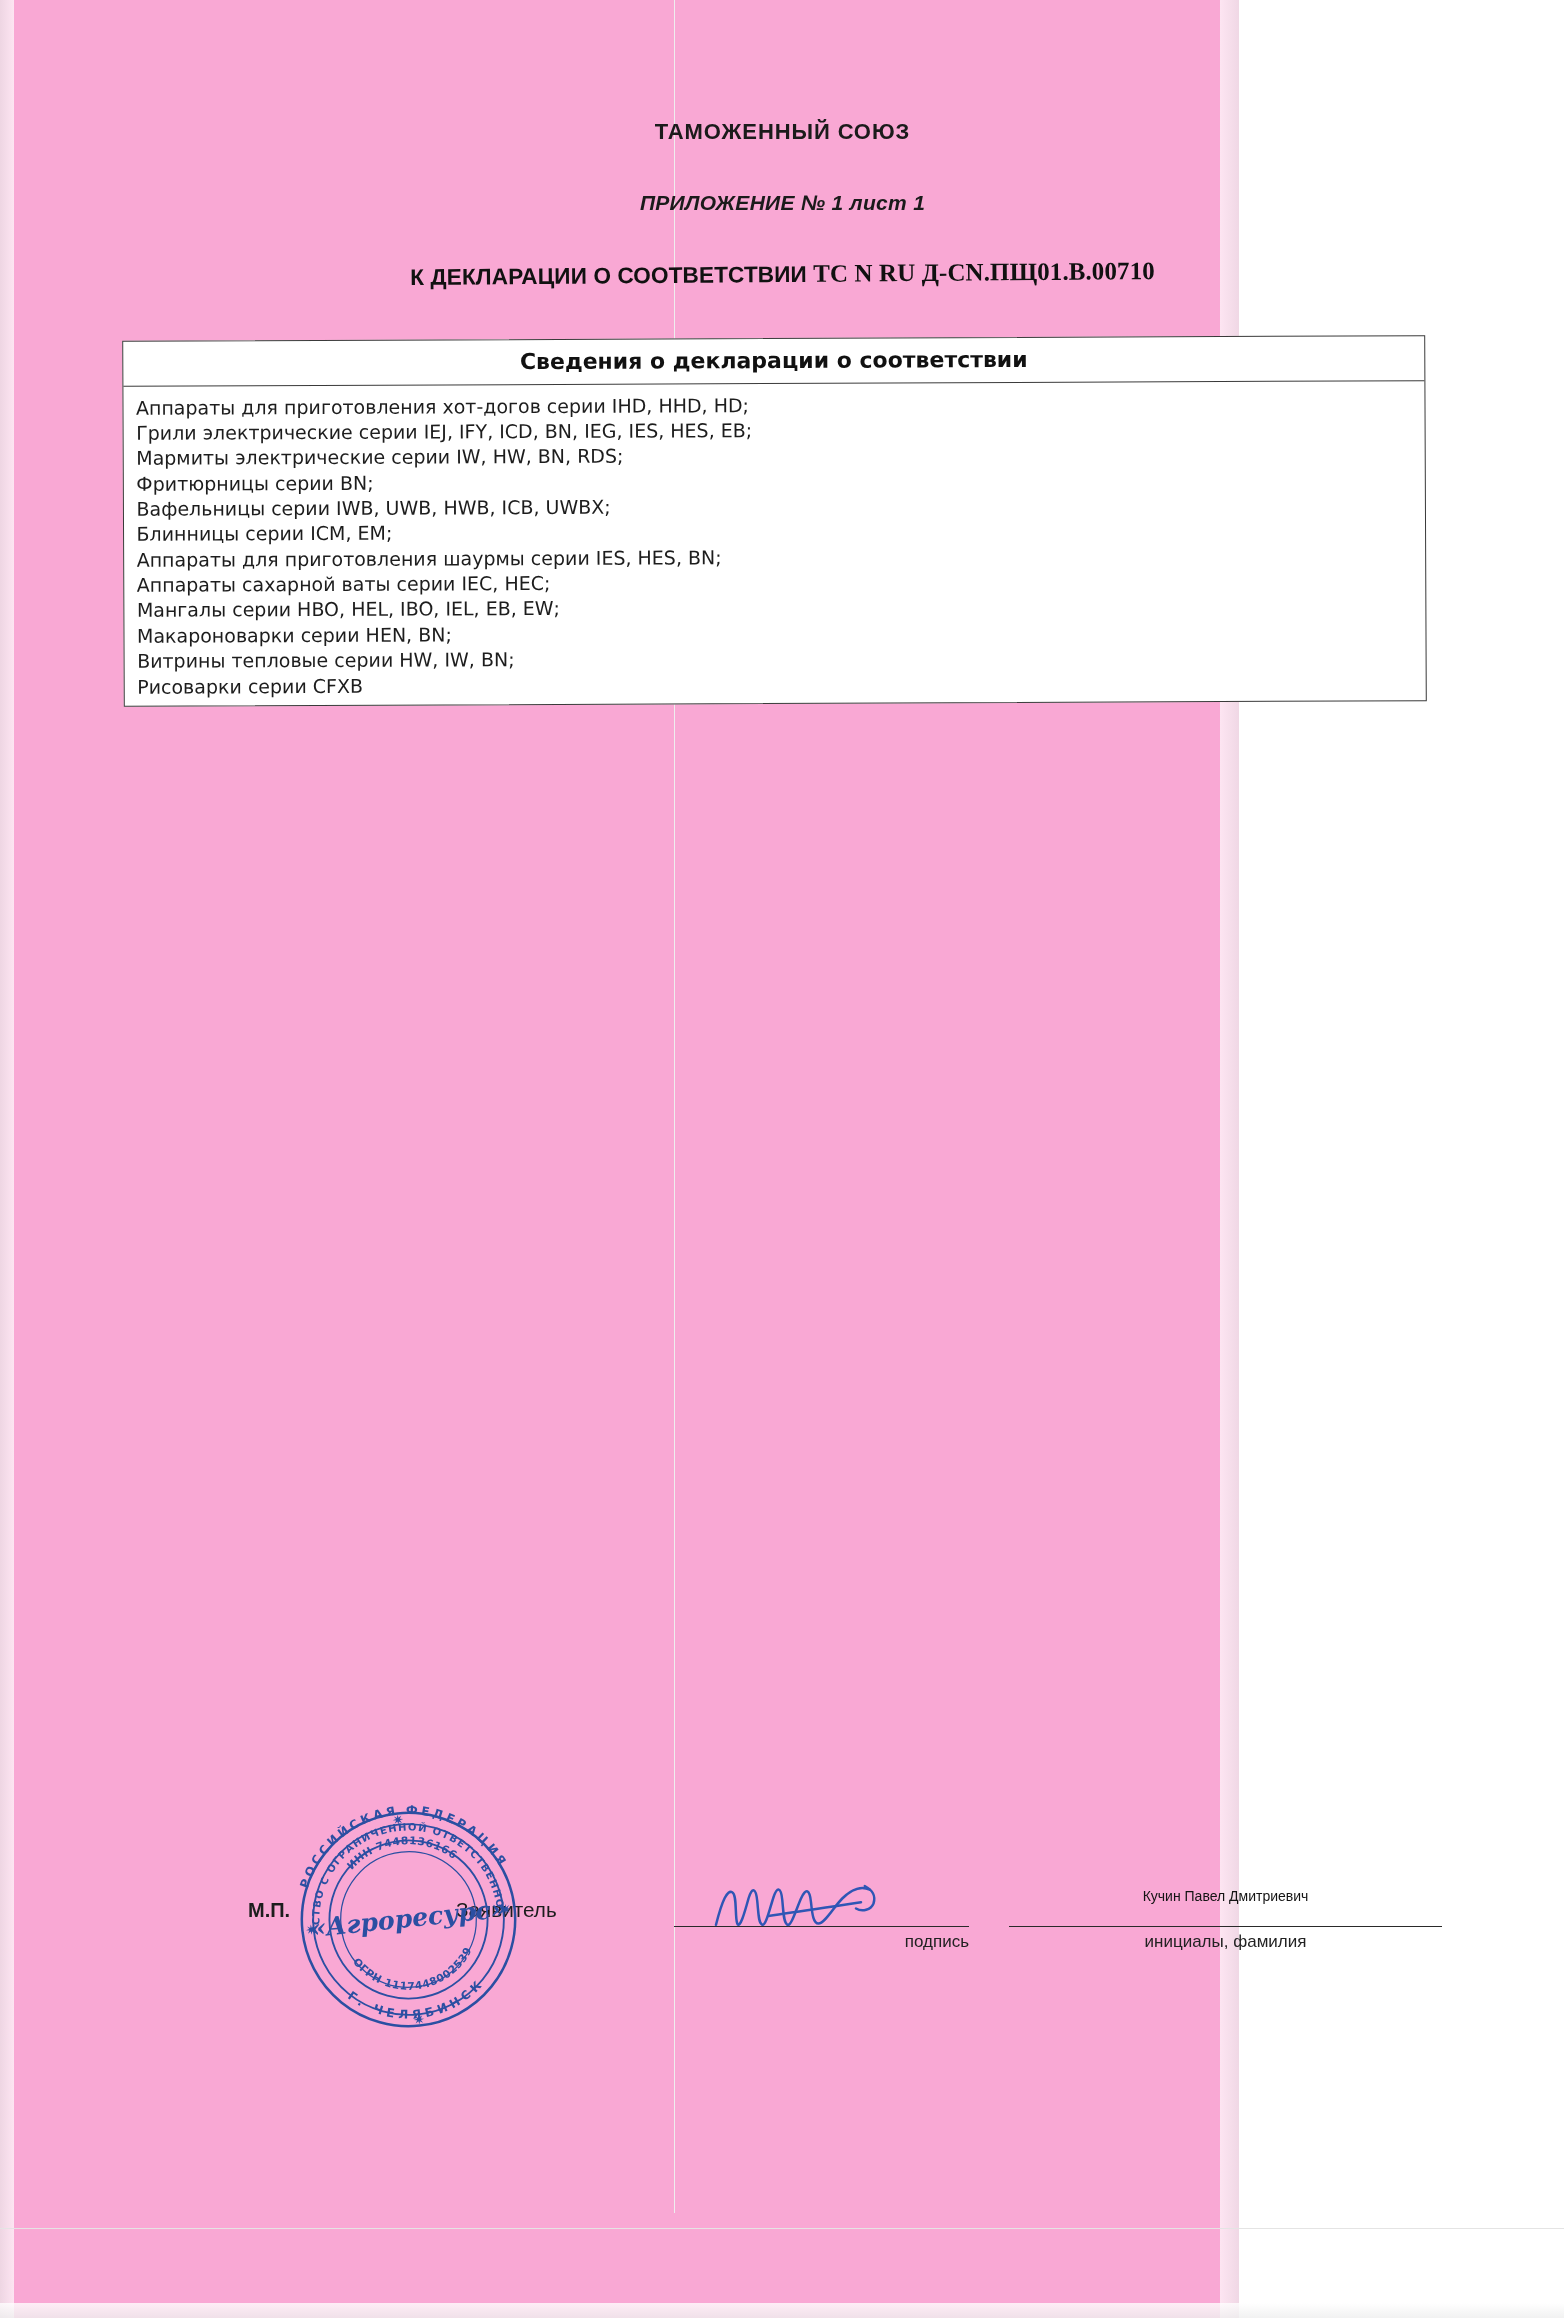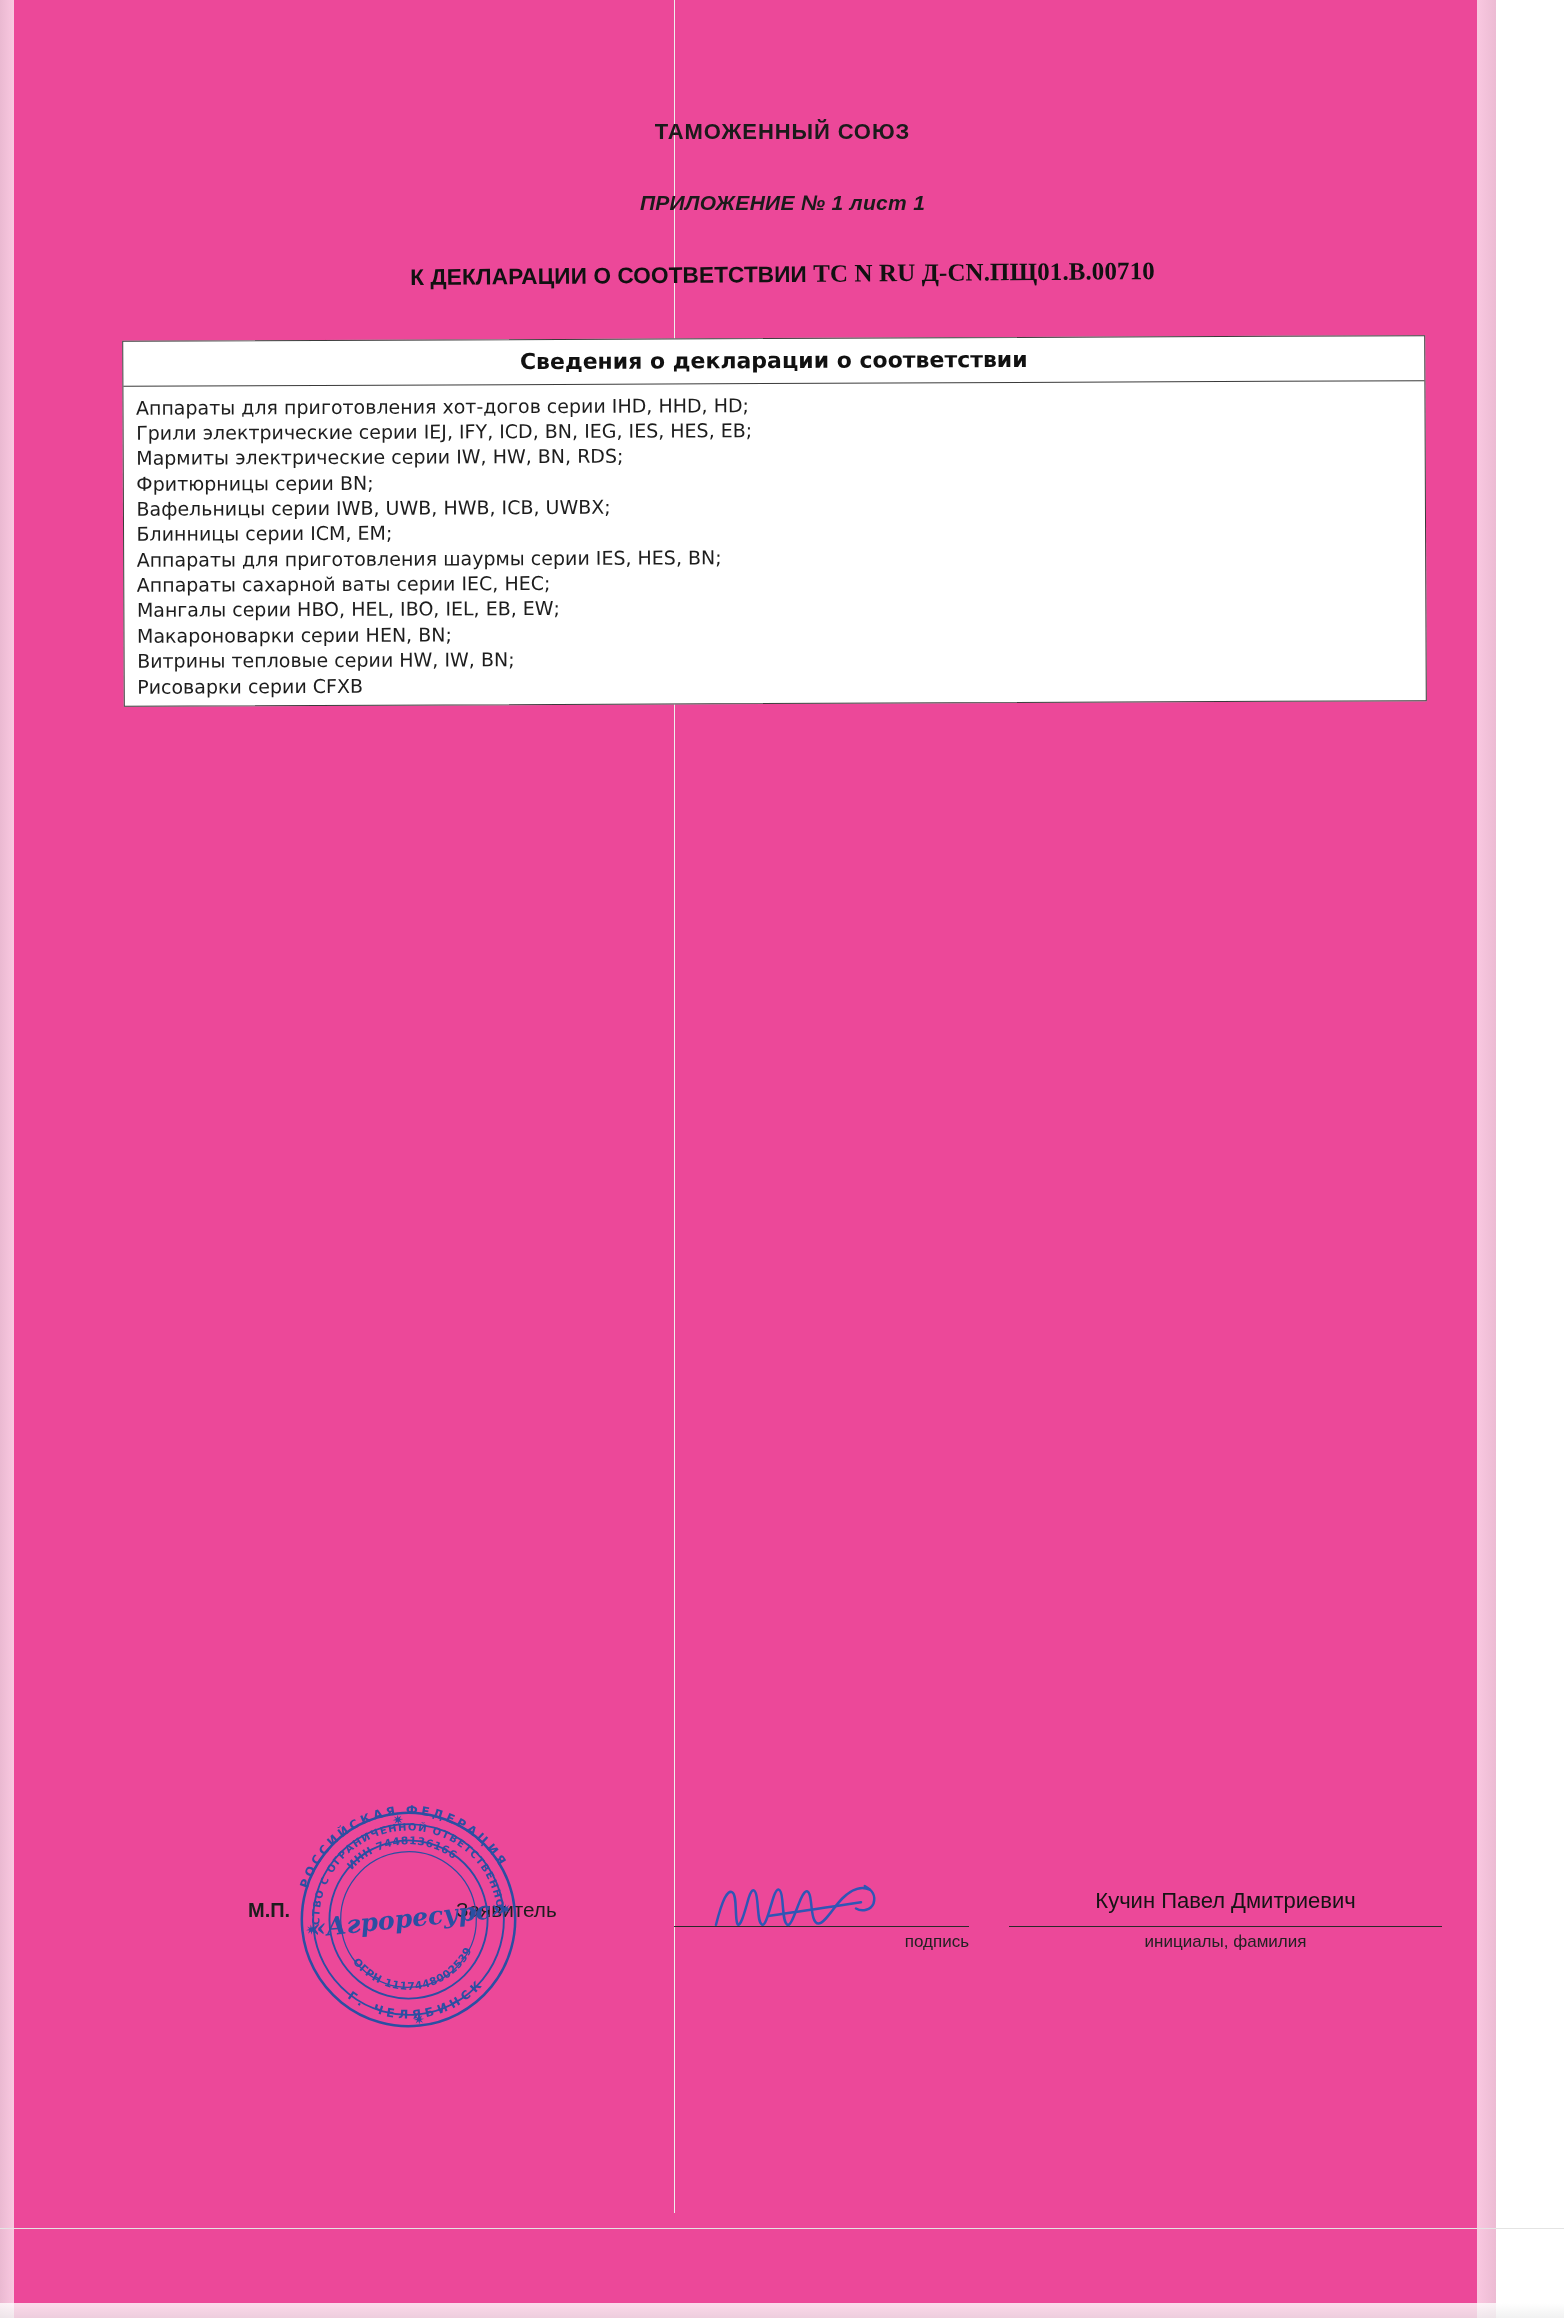--- a/index.html
+++ b/index.html
@@ -12,23 +12,23 @@
     height: 2319px;
     position: relative;
     font-family: "DejaVu Sans", sans-serif;
     color: #222;
     overflow: hidden;
   }
 
   .page {
     position: absolute;
     left: 0; top: 0;
-    width: 1496px;
+    width: 1239px;
     height: 2319px;
-    background: #ec4899;
+    background: #f9a8d4;
   }
 
   
   .scan-edge-left {
     position: absolute;
     left: 0; top: 0;
     width: 13.8px; height: 2319px;
     background: linear-gradient(to right, #e9e9e9, #ffffff);
     opacity: .7;
   }
@@ -176,21 +176,21 @@
     height: 1.3px;
     background: #2a2a2a;
   }
   .name-text {
     position: absolute;
     left: 1009px;
     top: 1888px;
     width: 433px;
     text-align: center;
     font-family: "Liberation Sans", sans-serif;
-    font-size: 22px;
+    font-size: 14px;
     color: #141414;
   }
   .name-caption {
     position: absolute;
     left: 1009px;
     top: 1932px;
     width: 433px;
     text-align: center;
     font-family: "Liberation Sans", sans-serif;
     font-size: 17px;

